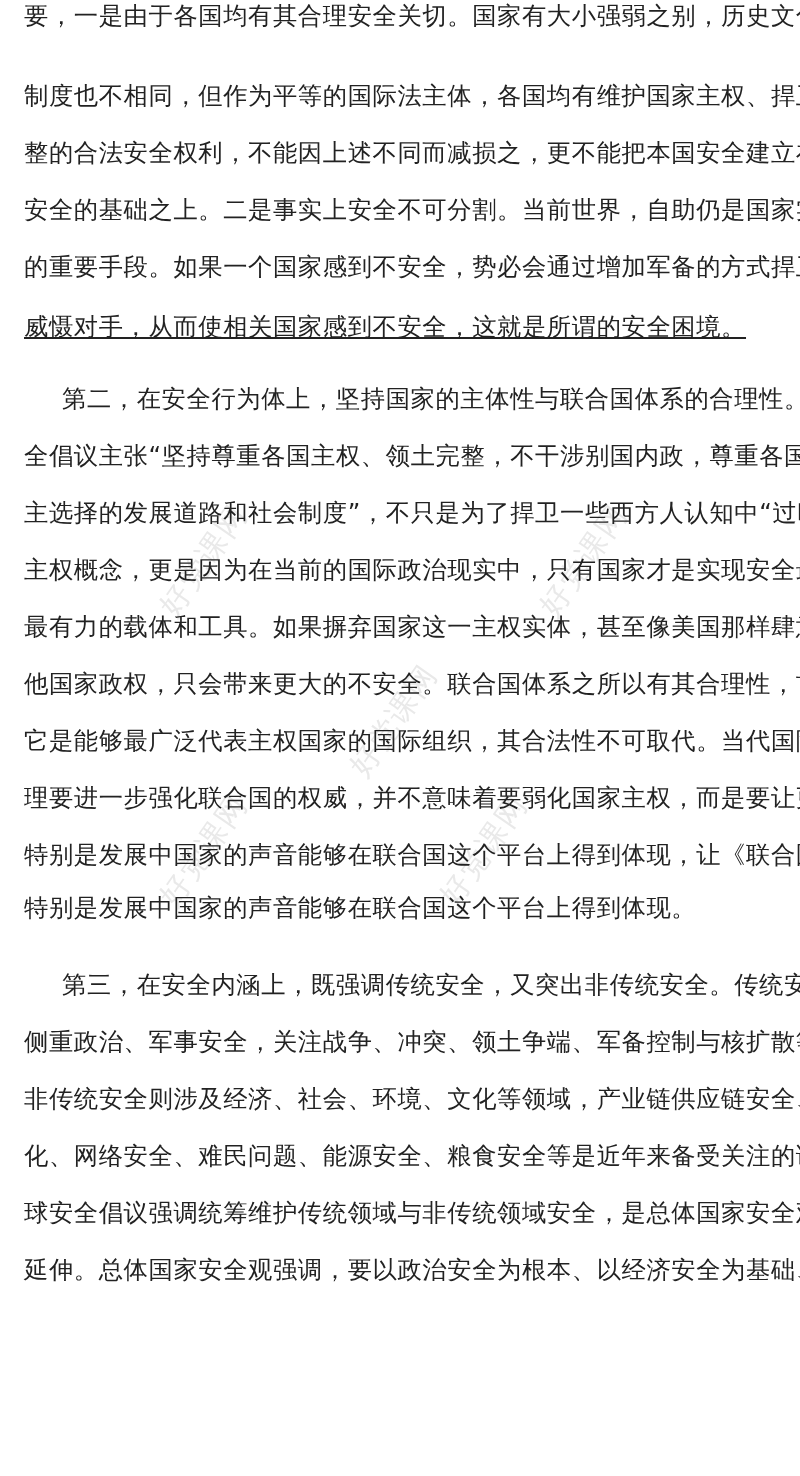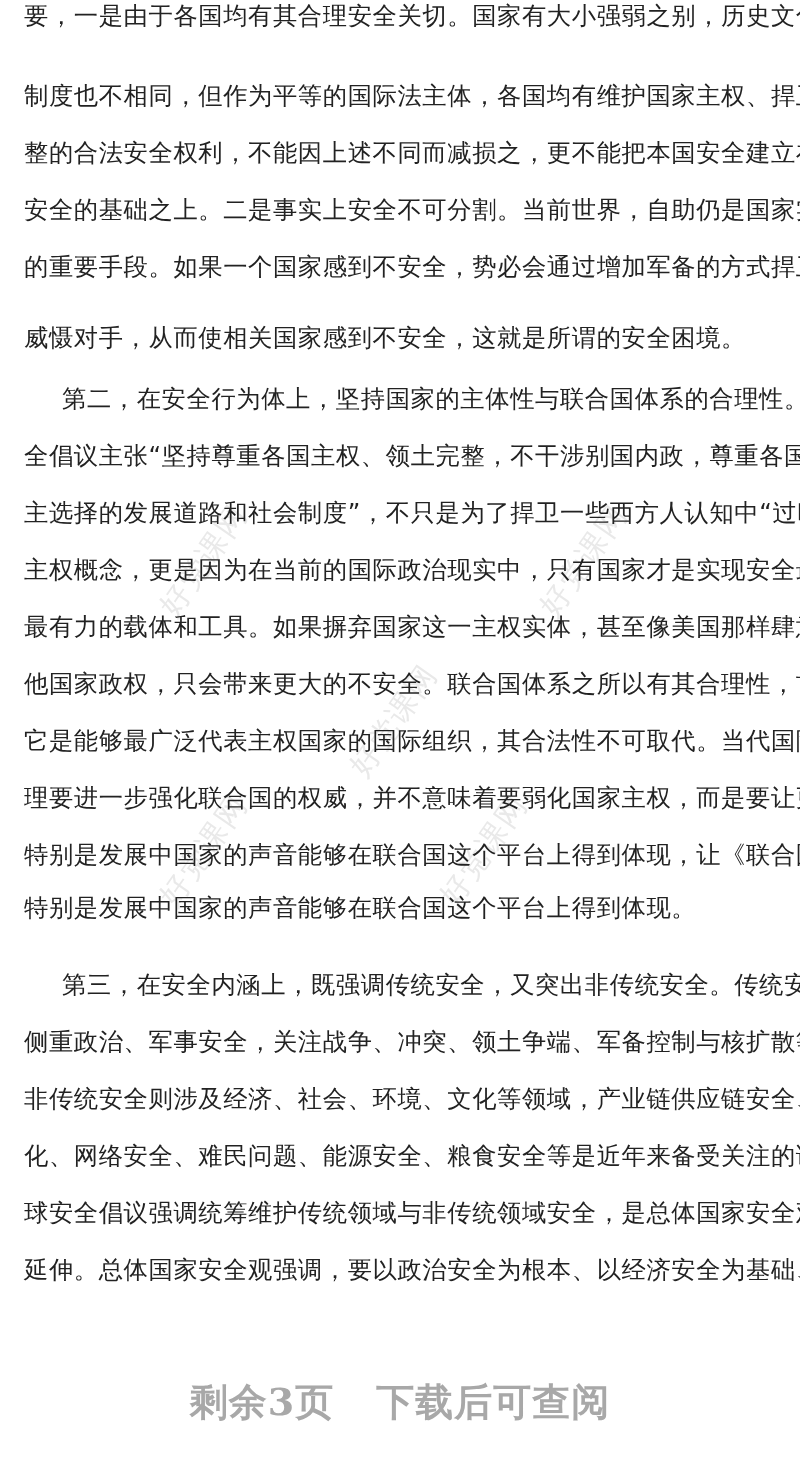--- a/index.html
+++ b/index.html
@@ -87,36 +87,33 @@
       <div class="watermark" style="left: 140px; top: 830px;">好党课网</div>
       <div class="watermark" style="left: 420px; top: 830px;">好党课网</div>
     </div>
 
   <div class="text-layer" id="text-layer">
       <div class="line" style="top: 0px;">要，一是由于各国均有其合理安全关切。国家有大小强弱之别，历史文化与政治</div>
       <div class="line" style="top: 80px;">制度也不相同，但作为平等的国际法主体，各国均有维护国家主权、捍卫领土完</div>
       <div class="line" style="top: 137px;">整的合法安全权利，不能因上述不同而减损之，更不能把本国安全建立在他国不</div>
       <div class="line" style="top: 194px;">安全的基础之上。二是事实上安全不可分割。当前世界，自助仍是国家实现安全</div>
       <div class="line" style="top: 251px;">的重要手段。如果一个国家感到不安全，势必会通过增加军备的方式捍卫自己、</div>
-      <div class="line" style="top: 322px;">威慑对手，从而使相关国家感到不安全，这就是所谓的安全困境。</div>
+      <div class="line" style="top: 311px; text-decoration: underline;">威慑对手，从而使相关国家感到不安全，这就是所谓的安全困境。</div>
       <div class="line indent" style="top: 383px;">第二，在安全行为体上，坚持国家的主体性与联合国体系的合理性。全球安</div>
       <div class="line" style="top: 440px;">全倡议主张“坚持尊重各国主权、领土完整，不干涉别国内政，尊重各国人民自</div>
       <div class="line" style="top: 497px;">主选择的发展道路和社会制度”，不只是为了捍卫一些西方人认知中“过时”的</div>
       <div class="line" style="top: 554px;">主权概念，更是因为在当前的国际政治现实中，只有国家才是实现安全最可靠、</div>
       <div class="line" style="top: 611px;">最有力的载体和工具。如果摒弃国家这一主权实体，甚至像美国那样肆意推翻其</div>
       <div class="line" style="top: 668px;">他国家政权，只会带来更大的不安全。联合国体系之所以有其合理性，首先在于</div>
       <div class="line" style="top: 725px;">它是能够最广泛代表主权国家的国际组织，其合法性不可取代。当代国际安全治</div>
       <div class="line" style="top: 782px;">理要进一步强化联合国的权威，并不意味着要弱化国家主权，而是要让更多国家，</div>
       <div class="line" style="top: 839px;">特别是发展中国家的声音能够在联合国这个平台上得到体现，让《联合国宪章》</div>
       <div class="line" style="top: 892px;">特别是发展中国家的声音能够在联合国这个平台上得到体现。</div>
       <div class="line indent" style="top: 969px;">第三，在安全内涵上，既强调传统安全，又突出非传统安全。传统安全主要</div>
       <div class="line" style="top: 1026px;">侧重政治、军事安全，关注战争、冲突、领土争端、军备控制与核扩散等议题。</div>
       <div class="line" style="top: 1083px;">非传统安全则涉及经济、社会、环境、文化等领域，产业链供应链安全、气候变</div>
       <div class="line" style="top: 1140px;">化、网络安全、难民问题、能源安全、粮食安全等是近年来备受关注的话题。全</div>
       <div class="line" style="top: 1197px;">球安全倡议强调统筹维护传统领域与非传统领域安全，是总体国家安全观的自然</div>
       <div class="line" style="top: 1254px;">延伸。总体国家安全观强调，要以政治安全为根本、以经济安全为基础、以军事</div>
     </div>
 
-  <div class="more-banner">
-    <span>剩余3页</span><span class="gap"></span><span>下载后可查阅</span>
-  </div>
 
 </div>
 
 </body></html>

